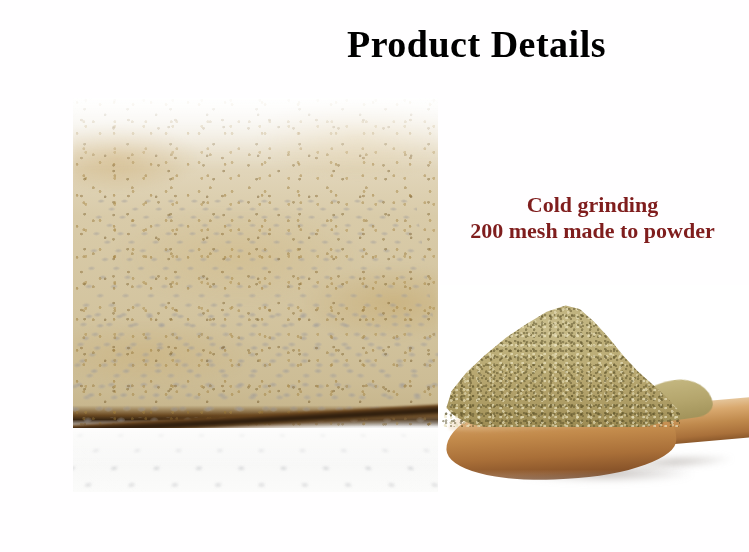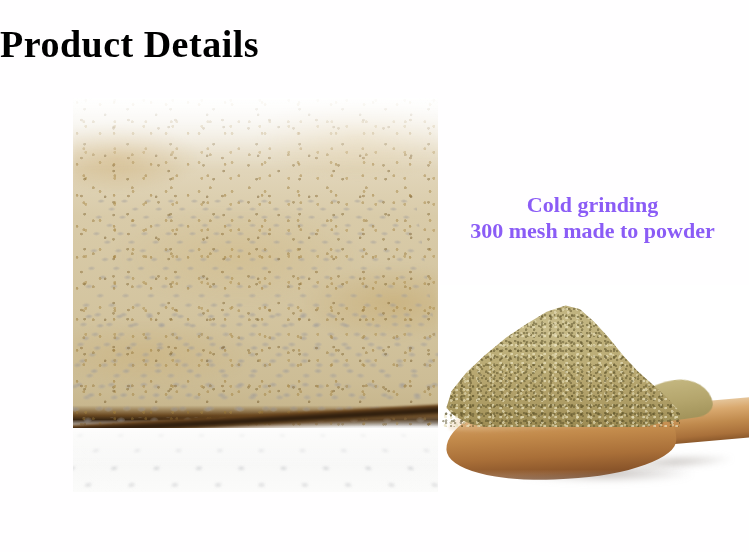--- a/index.html
+++ b/index.html
@@ -21,21 +21,21 @@
     background: #fffeff;
     overflow: hidden;
   }
 
   
   .page-title {
     position: absolute;
     top: 22px;
     left: 0;
     width: 606px;
-    text-align: left;
+    text-align: right;
     font-family: "Liberation Serif", serif;
     font-weight: bold;
     font-size: 38px;
     line-height: 44px;
     letter-spacing: 0.5px;
     color: #000000;
     white-space: nowrap;
   }
 
   
@@ -175,21 +175,21 @@
     pointer-events: none;
   }
 
   
   .caption {
     position: absolute;
     left: 440px;
     top: 192px;
     width: 305px;
     text-align: center;
-    color: #8b5cf6;
+    color: #7f1d1d;
     font-family: "Liberation Serif", serif;
     font-weight: bold;
     font-size: 22px;
     line-height: 26px;
     white-space: nowrap;
   }
   .caption .line { display: block; }
 
   
   .photo-right {
@@ -322,21 +322,21 @@
     <div class="pl-lower">
       <div class="pl-lower-holes"></div>
       <div class="pl-soft-top"></div>
     </div>
     <div class="pl-haze"></div>
     <div class="pl-vignette"></div>
   </div>
 
   <div class="caption">
     <span class="line">Cold grinding</span>
-    <span class="line">300 mesh made to powder</span>
+    <span class="line">200 mesh made to powder</span>
   </div>
 
   <div class="photo-right">
     <div class="sp-shadow"></div>
     <div class="sp-shadow2"></div>
     <div class="sp-handle"></div>
     <div class="sp-bowl"></div>
     <div class="sp-bowl-rim"></div>
     <div class="sp-spill"></div>
     <div class="sp-mound"></div>

